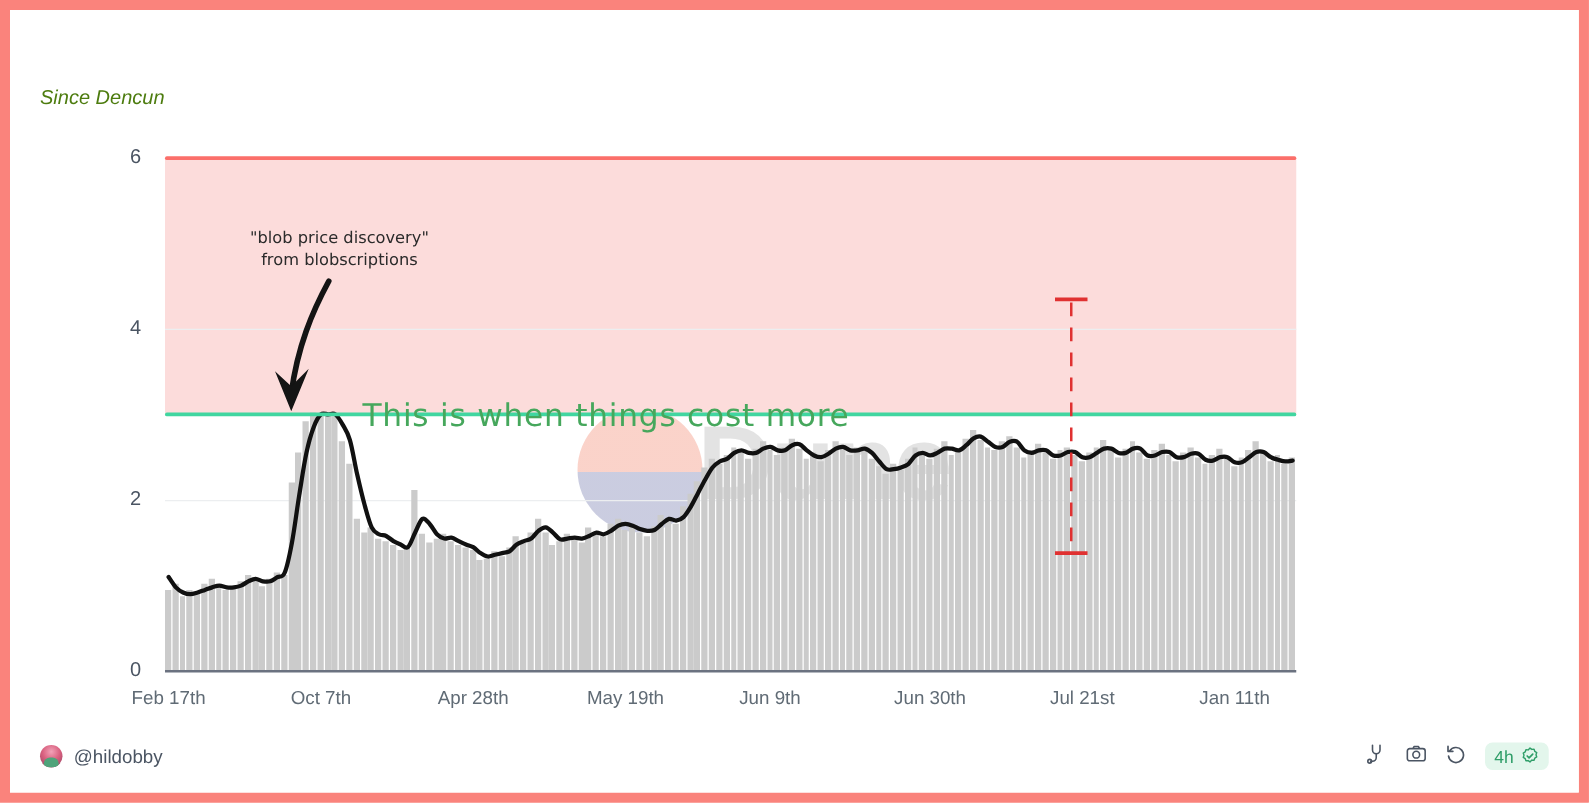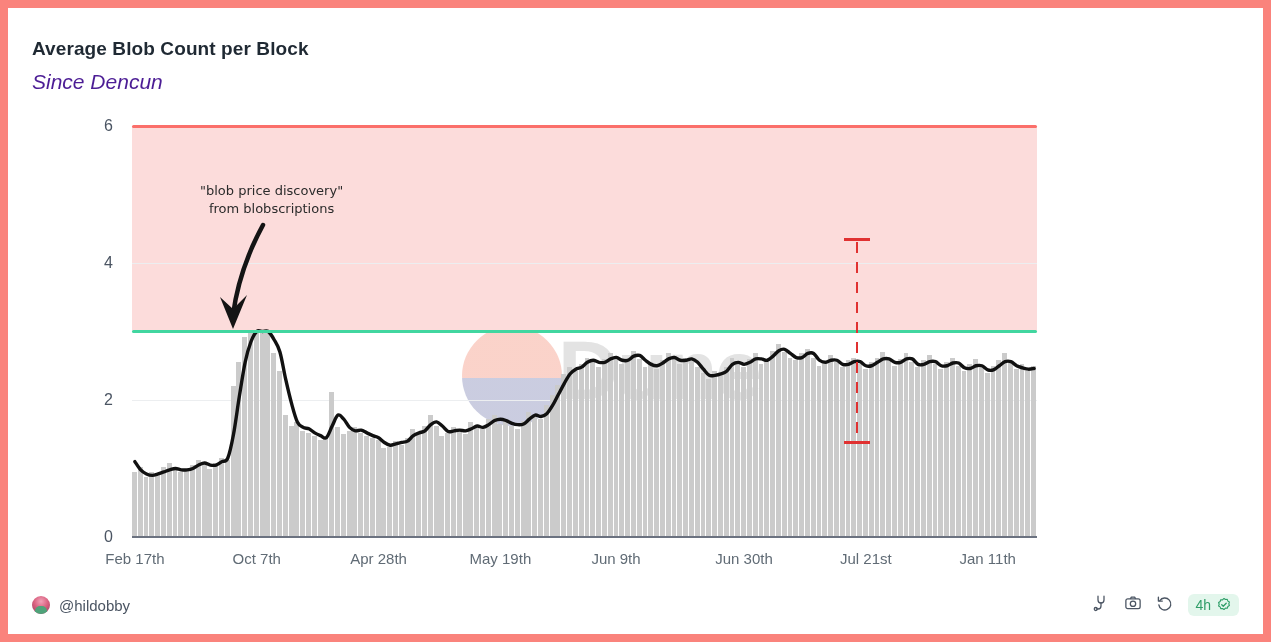--- a/index.html
+++ b/index.html
@@ -29,21 +29,21 @@
     overflow:hidden;
   }
   
   #title{
     position:absolute;left:18px;top:24px;
     font-size:19px;font-weight:bold;color:#1f2933;
     letter-spacing:.1px;
   }
   #subtitle{
     position:absolute;left:18px;top:56px;
-    font-size:21px;font-style:italic;color:#4c1d95;
+    font-size:16px;font-style:italic;color:#4d7c0f;
   }
   
   #plot{
     position:absolute;
     left:118px;top:112px;
     width:905px;height:411px;
   }
   .band{
     position:absolute;left:0;right:0;
     background:#fcdcdb;
@@ -143,21 +143,20 @@
   #badge-text{font-size:14px;color:#2f9e68;font-weight:500;}
 </style>
 </head>
 <body>
 
 <div id="frame">
   <div id="inner-border"></div>
 
   <div id="card">
 
-    <div id="title">Average Blob Count per Block</div>
     <div id="subtitle">Since Dencun</div>
 
     <div id="plot">
 
       <div id="watermark">
         <div id="wm-logo"></div>
         <div id="wm-text">Dune</div>
       </div>
 
       <div id="shade" class="band" style="top: 0px; height: 205.5px; background: rgb(252, 220, 219);"></div>
@@ -361,20 +360,21 @@
     <div id="anno-blob" class="hand">
       <div>"blob price discovery"</div>
       <div>from blobscriptions</div>
     </div>
 
     <svg id="anno-arrow" viewBox="0 0 70 115">
       <path d="M57 6 C 44 30, 32 58, 27 96" fill="none" stroke="#141414" stroke-width="4.5" stroke-linecap="round"></path>
       <path d="M27 110 L 14 78 L 27 90 L 41 76 Z" fill="#141414"></path>
     </svg>
 
+    <div id="anno-cost" class="hand">This is when things cost more</div>
 
 
 
     <div id="footer-left">
       <div id="avatar"></div>
       <div id="handle">@hildobby</div>
     </div>
 
     <div id="footer-right">
       <svg class="ficon" viewBox="0 0 24 24" fill="none" stroke="currentColor" stroke-width="1.7">

